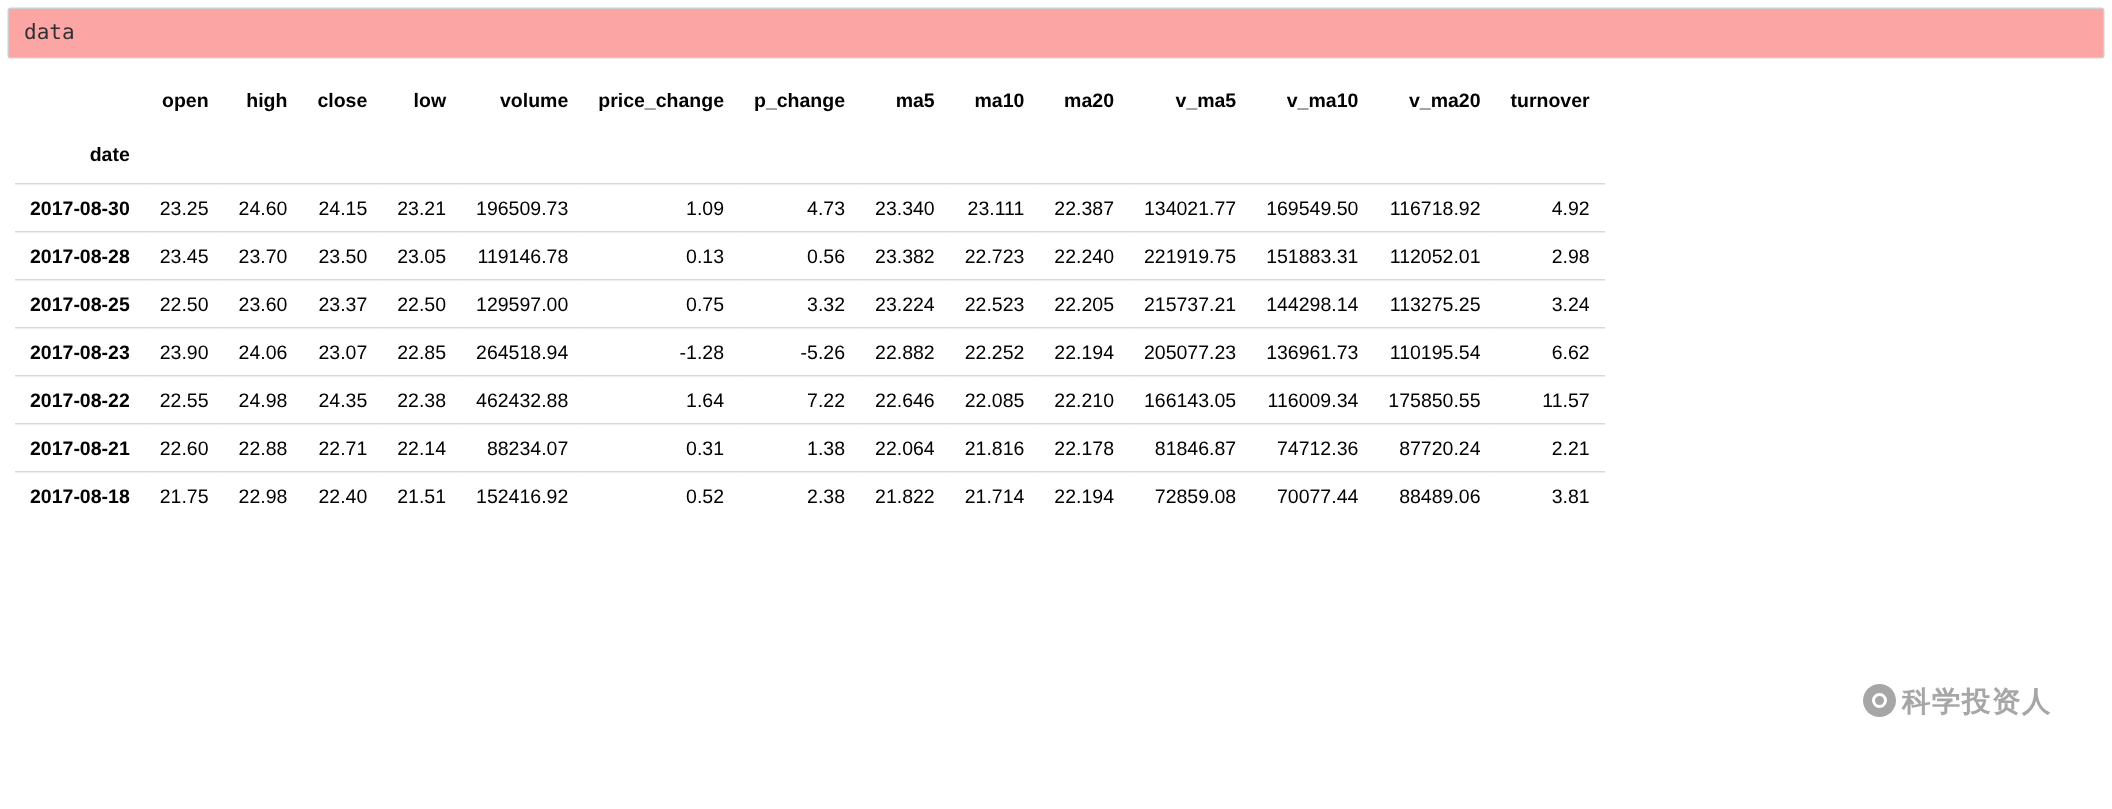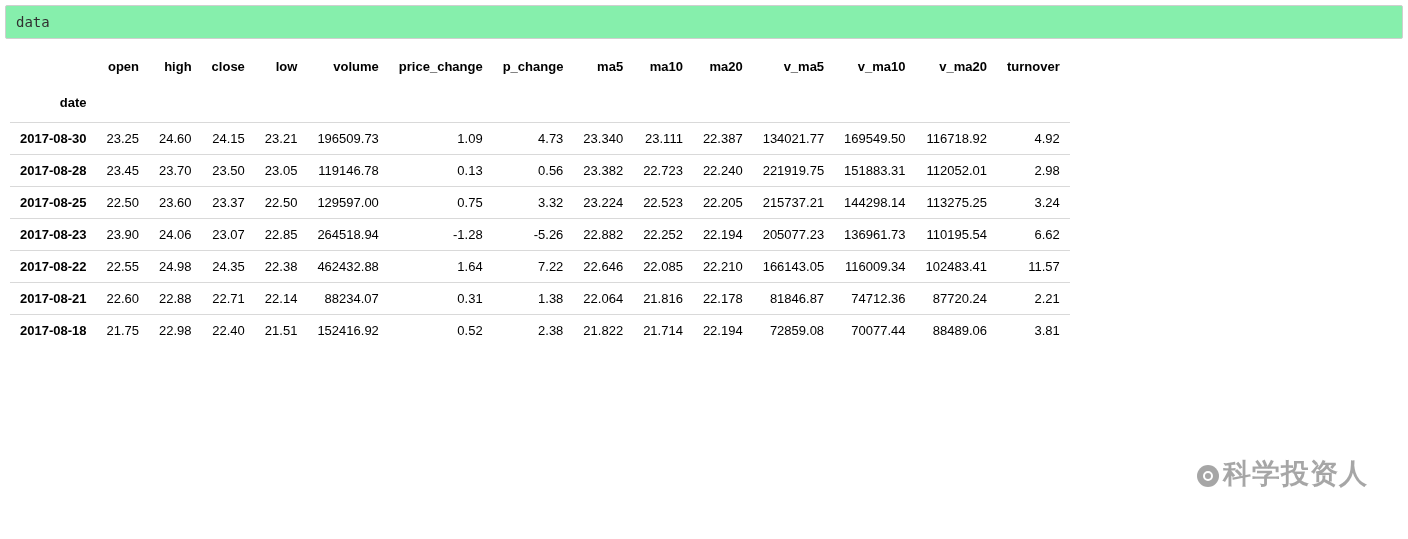--- a/index.html
+++ b/index.html
@@ -7,21 +7,21 @@
     padding: 0;
     font-family: Arial, Helvetica, sans-serif;
     font-size: 13px;
     color: #000;
     background: #fff;
     width: 1408px;
   }
   .cell-input-wrap {
     border: 1px solid #cfcfcf;
     border-radius: 2px;
-    background: #86efac;
+    background: #fca5a5;
     padding: 8px 10px;
     margin: 5px 5px 0 5px;
     font-family: "DejaVu Sans Mono", Menlo, Consolas, monospace;
     font-size: 14px;
     color: #303030;
   }
   .output-area {
     padding: 10px 10px 0 10px;
   }
   table.dataframe {
@@ -55,21 +55,21 @@
   }
   table.dataframe thead th.blank {
   }
   table.dataframe thead th.index-name {
     text-align: right;
   }
   .watermark {
     position: absolute;
     right: 40px;
     top: 455px;
-    font-size: 28px;
+    font-size: 19px;
     font-weight: bold;
     color: rgba(0,0,0,0.35);
     letter-spacing: 1px;
     pointer-events: none;
   }
   .watermark .wm-icon {
     display: inline-block;
     width: 22px;
     height: 22px;
     border-radius: 50%;
@@ -209,21 +209,21 @@
           <td>24.35</td>
           <td>22.38</td>
           <td>462432.88</td>
           <td>1.64</td>
           <td>7.22</td>
           <td>22.646</td>
           <td>22.085</td>
           <td>22.210</td>
           <td>166143.05</td>
           <td>116009.34</td>
-          <td>102483.41</td>
+          <td>175850.55</td>
           <td>11.57</td>
         </tr>
         <tr>
           <th>2017-08-21</th>
           <td>22.60</td>
           <td>22.88</td>
           <td>22.71</td>
           <td>22.14</td>
           <td>88234.07</td>
           <td>0.31</td>

